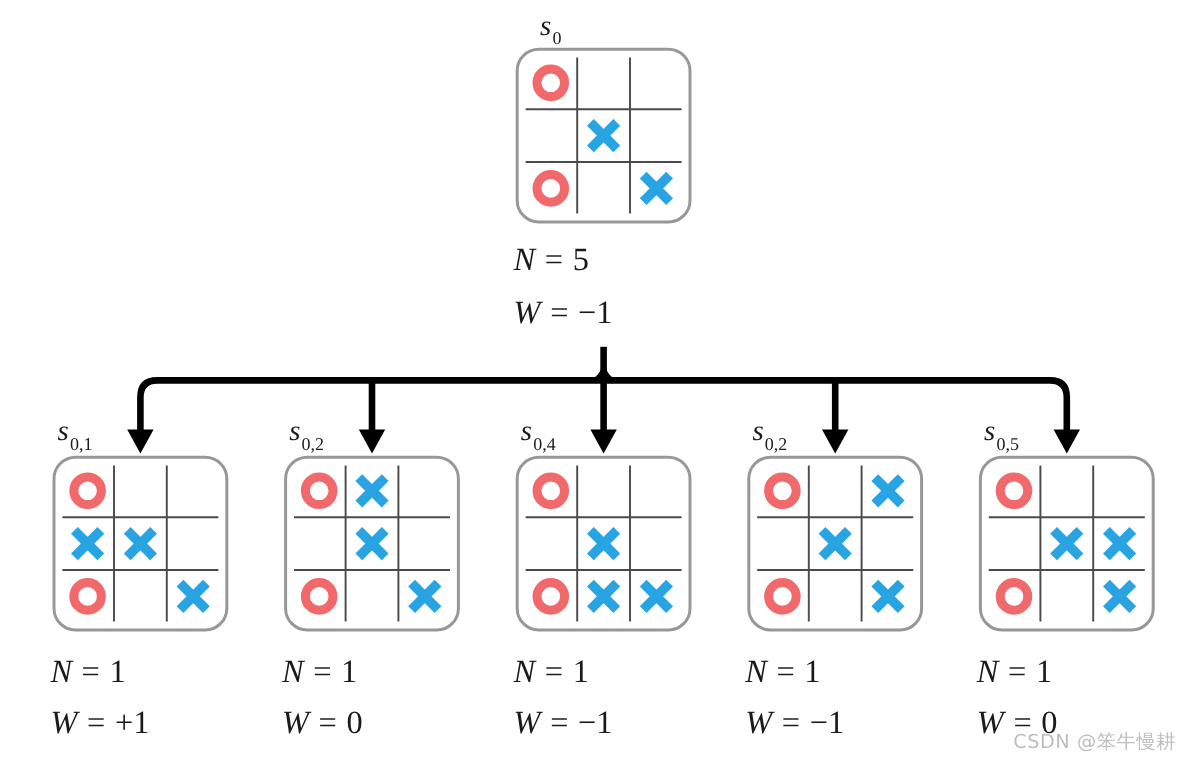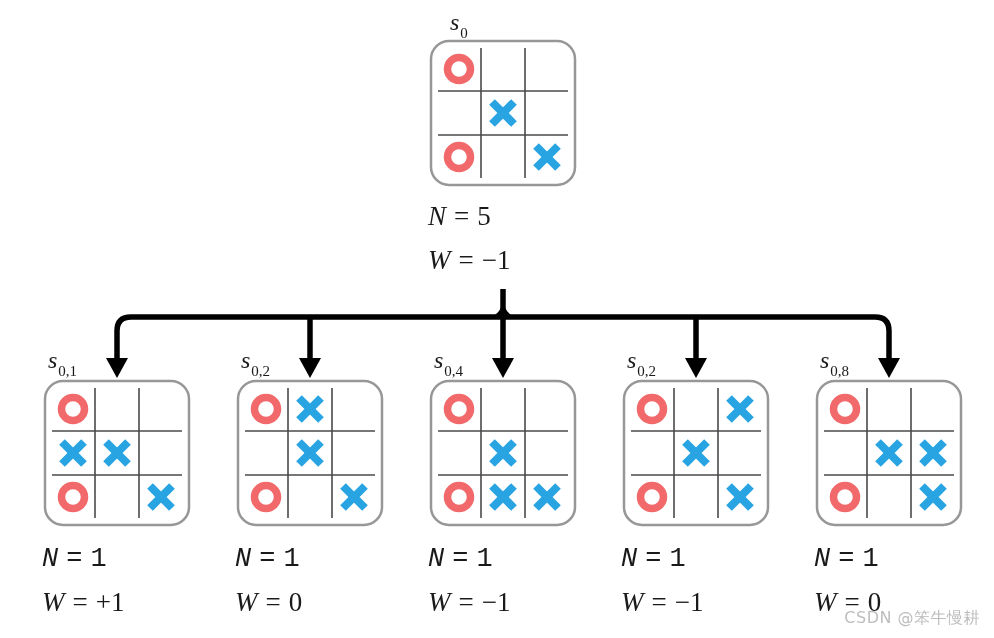--- a/index.html
+++ b/index.html
@@ -29,21 +29,21 @@
   .node-child .board{top:32px;}
 
   .stat{
     position:absolute;left:0;width:150px;text-align:left;
     font-size:27px;line-height:32px;white-space:nowrap;
   }
   .stat .var{font-style:italic;}
   .stat .eq{margin:0 8px;}
   .node-root .stat-n{top:192px;}
   .node-root .stat-w{top:236px;}
-  .node-child .stat-n{top:197px;font-family:Liberation Mono, monospace;}
+  .node-child .stat-n{top:197px;}
   .node-child .stat-w{top:240px;}
 
   .arrows{position:absolute;left:0;top:0;}
 
   .watermark{
     position:absolute;right:14px;top:608px;
     font-family:"DejaVu Sans", sans-serif;font-size:16px;color:#bdbdbd;
     letter-spacing:0.5px;
   }
 </style>
@@ -218,21 +218,21 @@
     <div class="stat stat-n">
       <span class="var">N</span><span class="eq">=</span><span class="val">1</span>
     </div>
     <div class="stat stat-w">
       <span class="var">W</span><span class="eq">=</span><span class="val">−1</span>
     </div>
   </section>
 
   <section class="node node-child">
     <div class="state-label">
-      <span class="var">s</span><sub>0,8</sub>
+      <span class="var">s</span><sub>0,5</sub>
     </div>
     <div class="board"><svg viewBox="0 0 150 150" width="150" height="150">
           <rect x="3" y="3" width="144" height="144" rx="18" fill="#ffffff" stroke="#979797" stroke-width="2.5"></rect>
           <g stroke="#4a4a4a" stroke-width="1.6">
             <line x1="53" y1="10" x2="53" y2="140"></line>
             <line x1="97" y1="10" x2="97" y2="140"></line>
             <line x1="10" y1="53" x2="140" y2="53"></line>
             <line x1="10" y1="97" x2="140" y2="97"></line>
           </g>
           <circle cx="31" cy="31" r="11.5" fill="none" stroke="#f2696b" stroke-width="7.5"></circle>

